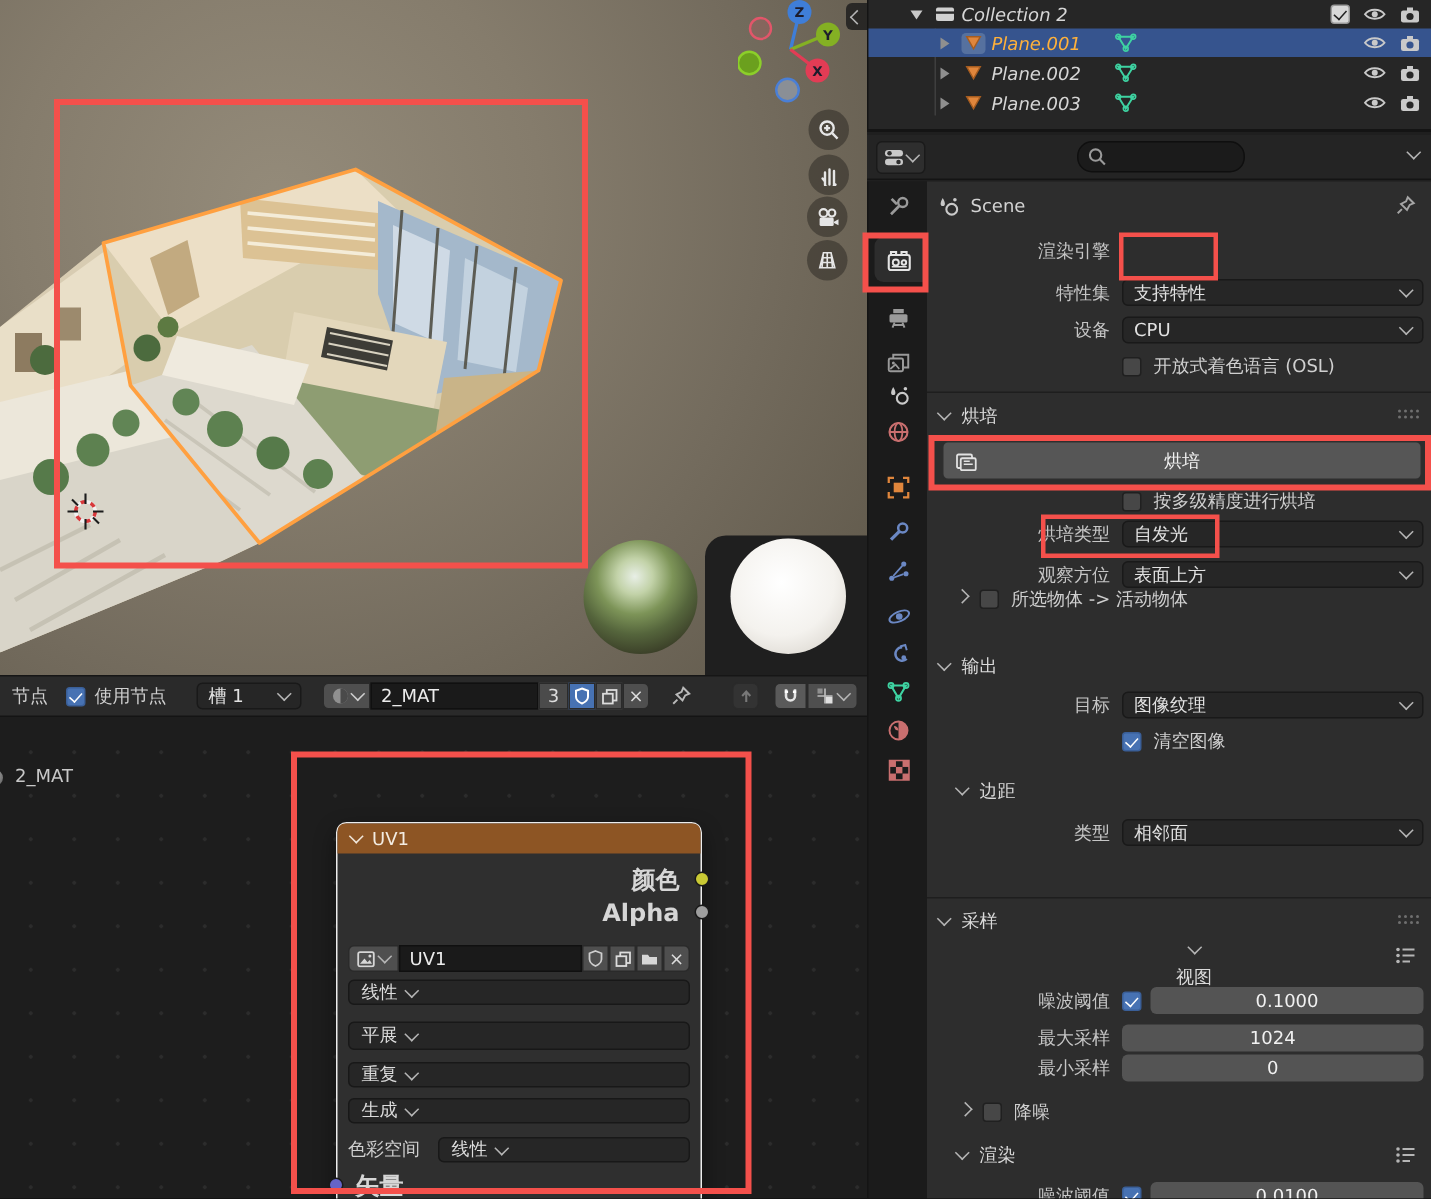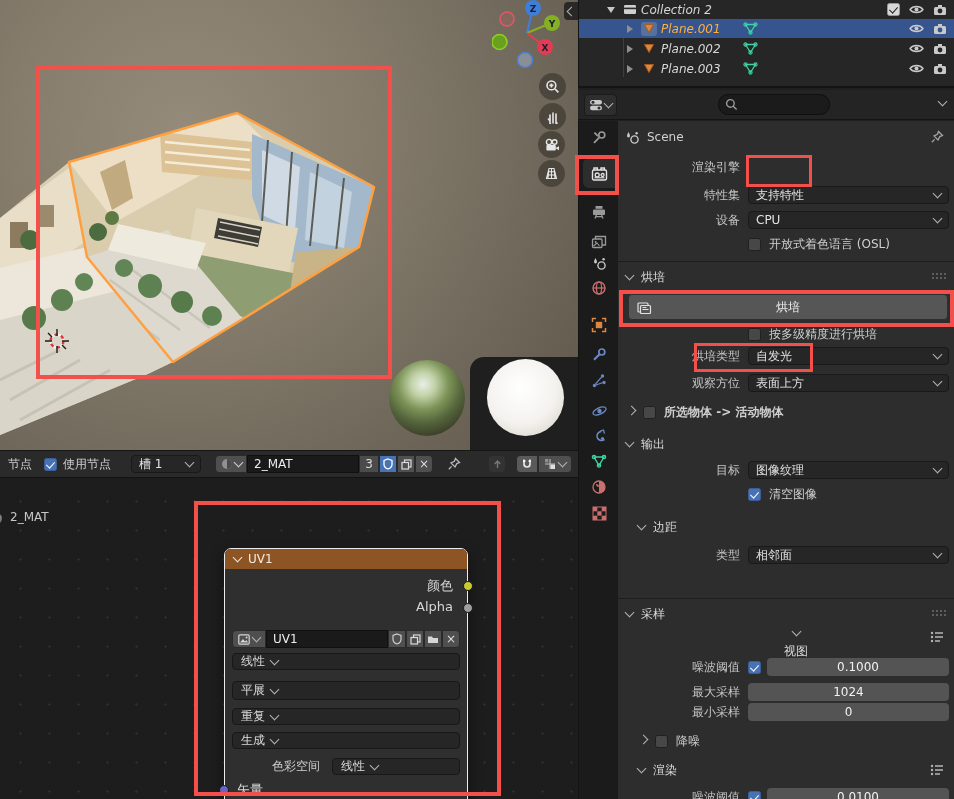--- a/index.html
+++ b/index.html
@@ -61,21 +61,21 @@
   .ne-field { background:#1a1a1a; border:1px solid #101010; height:18px; display:flex; align-items:center; padding:0 6px; color:#ececec; }
   .mini-btn { background:#4f4f4f; border:1px solid #2a2a2a; height:18px; width:18px; display:flex;
     align-items:center; justify-content:center; color:#dcdcdc; }
   .mini-btn.blue { background:#4772b3; color:#fff; }
 
   .uv-node { position:absolute; left:224px; top:69px; width:244px; height:261px; background:rgba(48,48,48,.97);
     border:1.4px solid #ececec; border-radius:7px; box-shadow:0 6px 14px rgba(0,0,0,.45); }
   .uv-head { height:20px; background:#8d5524; border-radius:5px 5px 0 0; display:flex; align-items:center;
     gap:7px; padding:0 9px; color:#f3ece2; }
   .sock { position:absolute; width:10px; height:10px; border-radius:50%; border:1.4px solid #191919; }
-  .sock-label { position:absolute; color:#d6d6d6; font-size:13px; }
+  .sock-label { position:absolute; color:#d6d6d6; font-size:16px;font-weight:bold; }
   .uv-row { position:absolute; left:7px; right:7px; height:17px; display:flex; }
   .uv-drop { flex:1; background:#262626; border:1px solid #181818; border-radius:4px; display:flex;
     align-items:center; padding:0 8px; color:#dcdcdc; gap:6px; }
 
   
   .right { position:absolute; left:578px; top:0; width:376px; height:799px; background:#1f1f1f; }
   .outliner { position:absolute; left:0; top:0; width:376px; height:88px; background:#262626; border-bottom:2px solid #141414; border-left:1px solid #141414;font-style:italic;}
   .ol-row { position:absolute; left:0; width:376px; height:19px; display:flex; align-items:center; }
   .ol-row.active { background:#36548e; }
   .ol-name { margin-left:4px; color:#d6d6d6; }
@@ -358,21 +358,21 @@
               <span class="chev"></span>
             </div>
           </div>
         <div class="uv-row" style="top:183px;">
             <div class="uv-drop">
               <span class="fill">生成</span>
               <span class="chev"></span>
             </div>
           </div>
         <div class="uv-row" style="top:209px;">
-          <span style="color:#cfcfcf; display:flex; align-items:center;margin-left:40px;">色彩空间</span>
+          <span style="color:#cfcfcf; display:flex; align-items:center;">色彩空间</span>
           <div class="uv-drop" style="margin-left:12px;">
               <span class="fill">线性</span>
               <span class="chev"></span>
             </div>
         </div>
         <span class="sock" style="left:-6px; top:236px; background:#6464c8;"></span>
         <span class="sock-label" style="left:12px; top:232px;">矢量</span>
       </div>
     </div>
   </div>
@@ -694,21 +694,21 @@
         </div>
         <div class="prow" style="top:252px;">
           <span class="plabel">观察方位</span>
           <div class="pwidget">
               <div class="drop">
                 <span class="fill">表面上方</span>
                 <span class="chev"></span>
               </div>
             </div>
         </div>
-        <div class="prow" style="top:283px; height:16px; padding-left:10px; gap:8px;font-weight:bold;">
+        <div class="prow" style="top:270px; height:16px; padding-left:20px; gap:8px;">
           <span class="chev r"></span>
           <span class="chk"></span>
           <span>所选物体 -&gt; 活动物体</span>
         </div>
 
         <div class="sec-head" style="top:313px;">
           <span class="chev"></span>
           <span>输出</span>
         </div>
         <div class="prow" style="top:339px;">

